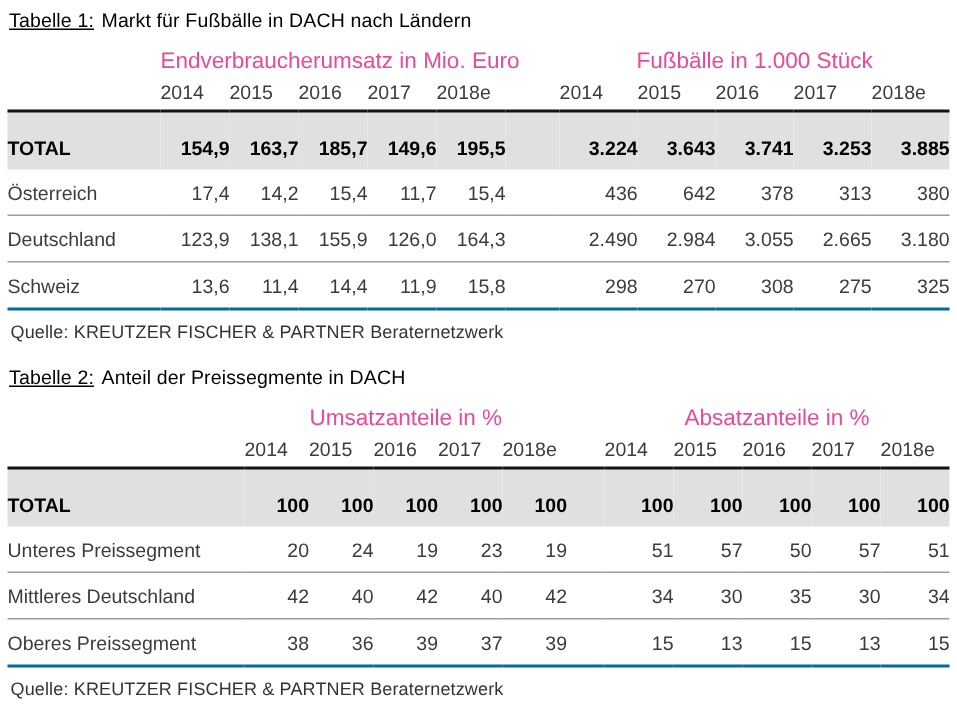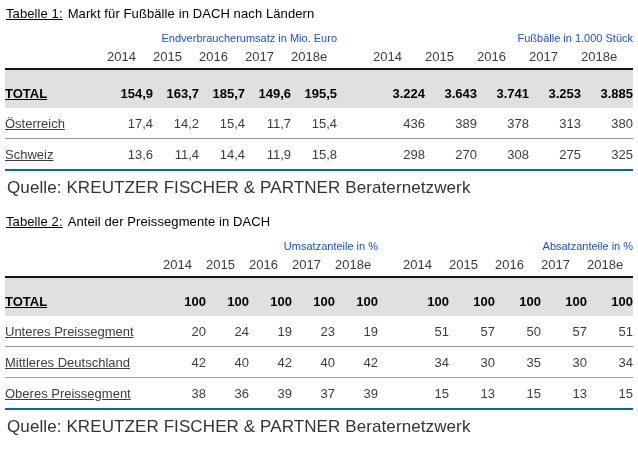--- a/index.html
+++ b/index.html
@@ -35,23 +35,23 @@
   .t1 col.c-ya   { width: 46px; }
   .t1 col.c-gap  { width: 36px; }
   .t1 col.c-yb   { width: 52px; }
   
   .t2 col.c-lbl  { width: 158px; }
   .t2 col.c-ya   { width: 43px; }
   .t2 col.c-gap  { width: 25px; }
   .t2 col.c-yb   { width: 46px; }
 
   .group-hdr {
-    text-align: right;
-    font-size: 11px;
-    color: #1d4ed8;
+    text-align: center;
+    font-size: 15px;
+    color: #ec4899;
     padding-bottom: 5px;
     white-space: nowrap;
   }
   .years-row th {
     border-bottom: 2.5px solid #141414;
     padding-bottom: 4px;
   }
   .yr {
     text-align: left;
     font-size: 13px;
@@ -60,32 +60,32 @@
   }
 
   .total-row td {
     background: #e0e0e0;
     font-weight: bold;
     color: #000;
     font-size: 13px;
     padding: 16px 0 7px 0;
   }
   .num { text-align: right; }
-  .lbl-cell { text-align: left; padding-left: 4px; text-decoration: underline; }
+  .lbl-cell { text-align: left; padding-left: 4px; }
 
   .data-row td {
     font-size: 13px;
     color: #3c3c3c;
     padding: 8px 0 7px 0;
     border-bottom: 1px solid #9c9c9c;
   }
   .data-row.last td { border-bottom: 2px solid #0369a1; }
 
   .source {
-    font-size: 17px;
+    font-size: 12px;
     color: #333;
     margin: 7px 0 0 2px;
     letter-spacing: 0.1px;
   }
   .section1 { margin-bottom: 16px; }
 </style>
 </head>
 <body>
 
 <section class="section1">
@@ -147,24 +147,38 @@
       </tr>
       <tr class="data-row">
         <td class="lbl-cell">Österreich</td>
         <td class="num">17,4</td>
         <td class="num">14,2</td>
         <td class="num">15,4</td>
         <td class="num">11,7</td>
         <td class="num">15,4</td>
         <td></td>
         <td class="num">436</td>
-        <td class="num">389</td>
+        <td class="num">642</td>
         <td class="num">378</td>
         <td class="num">313</td>
         <td class="num">380</td>
+      </tr>
+      <tr class="data-row">
+        <td class="lbl-cell">Deutschland</td>
+        <td class="num">123,9</td>
+        <td class="num">138,1</td>
+        <td class="num">155,9</td>
+        <td class="num">126,0</td>
+        <td class="num">164,3</td>
+        <td></td>
+        <td class="num">2.490</td>
+        <td class="num">2.984</td>
+        <td class="num">3.055</td>
+        <td class="num">2.665</td>
+        <td class="num">3.180</td>
       </tr>
       <tr class="data-row last">
         <td class="lbl-cell">Schweiz</td>
         <td class="num">13,6</td>
         <td class="num">11,4</td>
         <td class="num">14,4</td>
         <td class="num">11,9</td>
         <td class="num">15,8</td>
         <td></td>
         <td class="num">298</td>

